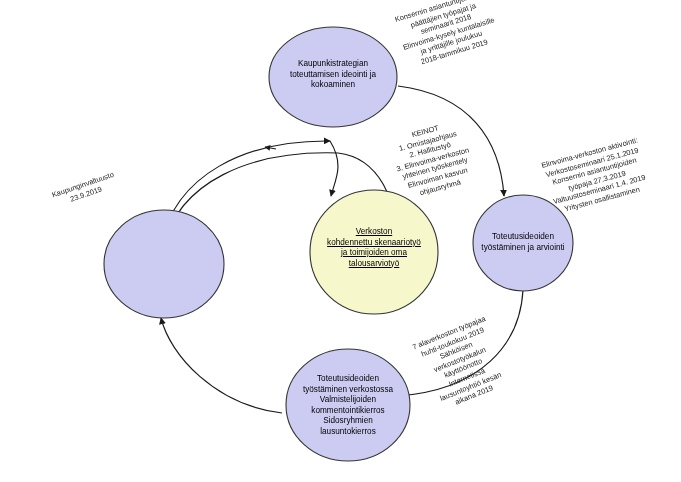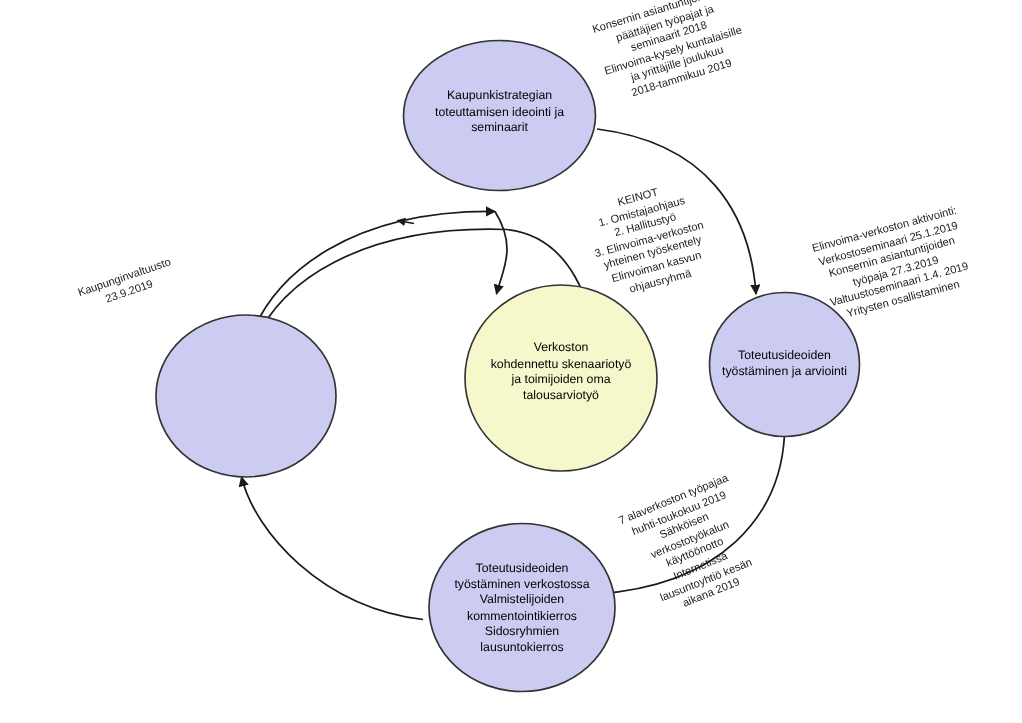--- a/index.html
+++ b/index.html
@@ -59,24 +59,24 @@
       <ellipse cx="333" cy="77" rx="64" ry="50" fill="#ccccf2"></ellipse>
       <ellipse cx="164" cy="264" rx="60" ry="54" fill="#ccccf2"></ellipse>
       <ellipse cx="374" cy="252" rx="64" ry="62" fill="#f7f7cc"></ellipse>
       <ellipse cx="523" cy="243" rx="50" ry="48" fill="#ccccf2"></ellipse>
       <ellipse cx="348" cy="405" rx="62" ry="56" fill="#ccccf2"></ellipse>
     </g>
   </svg>
 
   <div class="node-label" style="left:263px;top:59px;width:140px;">Kaupunkistrategian
 toteuttamisen ideointi ja
-seminaarit</div>
+kokoaminen</div>
 
 
-  <div class="node-label" style="left:306px;top:227px;width:136px;">Verkoston
+  <div class="node-label" style="left:306px;top:227px;width:136px;text-decoration:underline;">Verkoston
 kohdennettu skenaariotyö
 ja toimijoiden oma
 talousarviotyö</div>
 
   <div class="node-label" style="left:465px;top:232px;width:116px;">Toteutusideoiden
 työstäminen ja arviointi</div>
 
   <div class="node-label" style="left:282px;top:374px;width:132px;">Toteutusideoiden
 työstäminen verkostossa
 Valmistelijoiden

